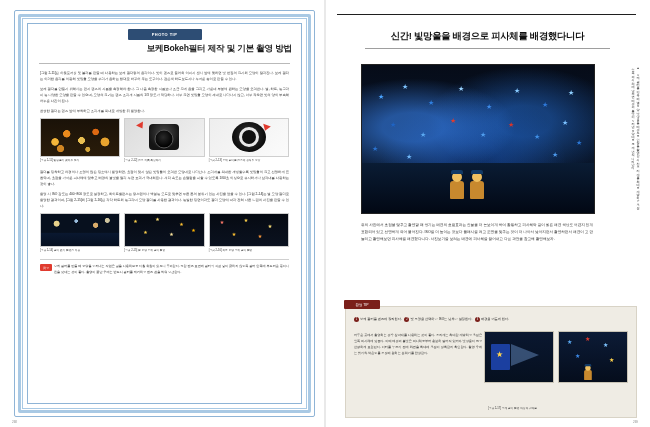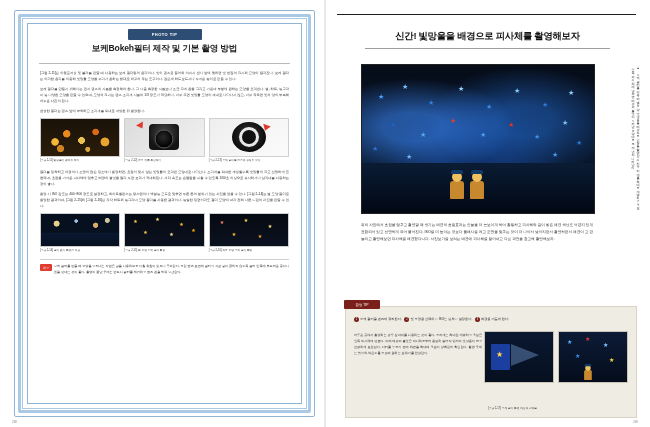--- a/index.html
+++ b/index.html
@@ -108,21 +108,21 @@
     font-weight: bold;
     transform: scale(0.95);
   }
 
   
   .lp-content {
     position: relative;
     padding: 16px 6px 0 6px;
   }
   .lp-title {
-    text-align: center;
+    text-align: right;
     font-size: 8.6px;
     font-weight: bold;
     color: #1b1b1b;
     margin: 0 0 8px 0;
     letter-spacing: -0.2px;
   }
   .lp-rule {
     height: 1px;
     background: #b9b9b9;
     margin: 0 2px 6px 2px;
@@ -585,21 +585,21 @@
     </div>
 
     <div class="folio folio-left">268</div>
   </div>
 
   <div class="gutter"></div>
 
   <div class="page page-right">
 
     <div class="rp-rule"></div>
-    <div class="rp-title">신간! 빛망울을 배경으로 피사체를 촬영해보자</div>
+    <div class="rp-title">신간! 빛망울을 배경으로 피사체를 배경했다니다</div>
     <div class="rp-underline"></div>
 
     <div class="hero">
       <div class="hero-glow"></div>
 
       <div class="vstar" style="left:16px;top:28px;color:#4aa3ff;">★</div>
       <div class="vstar" style="left:40px;top:18px;color:#7fc4ff;">★</div>
       <div class="vstar" style="left:66px;top:34px;color:#2f7fe0;">★</div>
       <div class="vstar" style="left:96px;top:20px;color:#9ad4ff;">★</div>
       <div class="vstar" style="left:124px;top:38px;color:#3d8ae8;">★</div>

